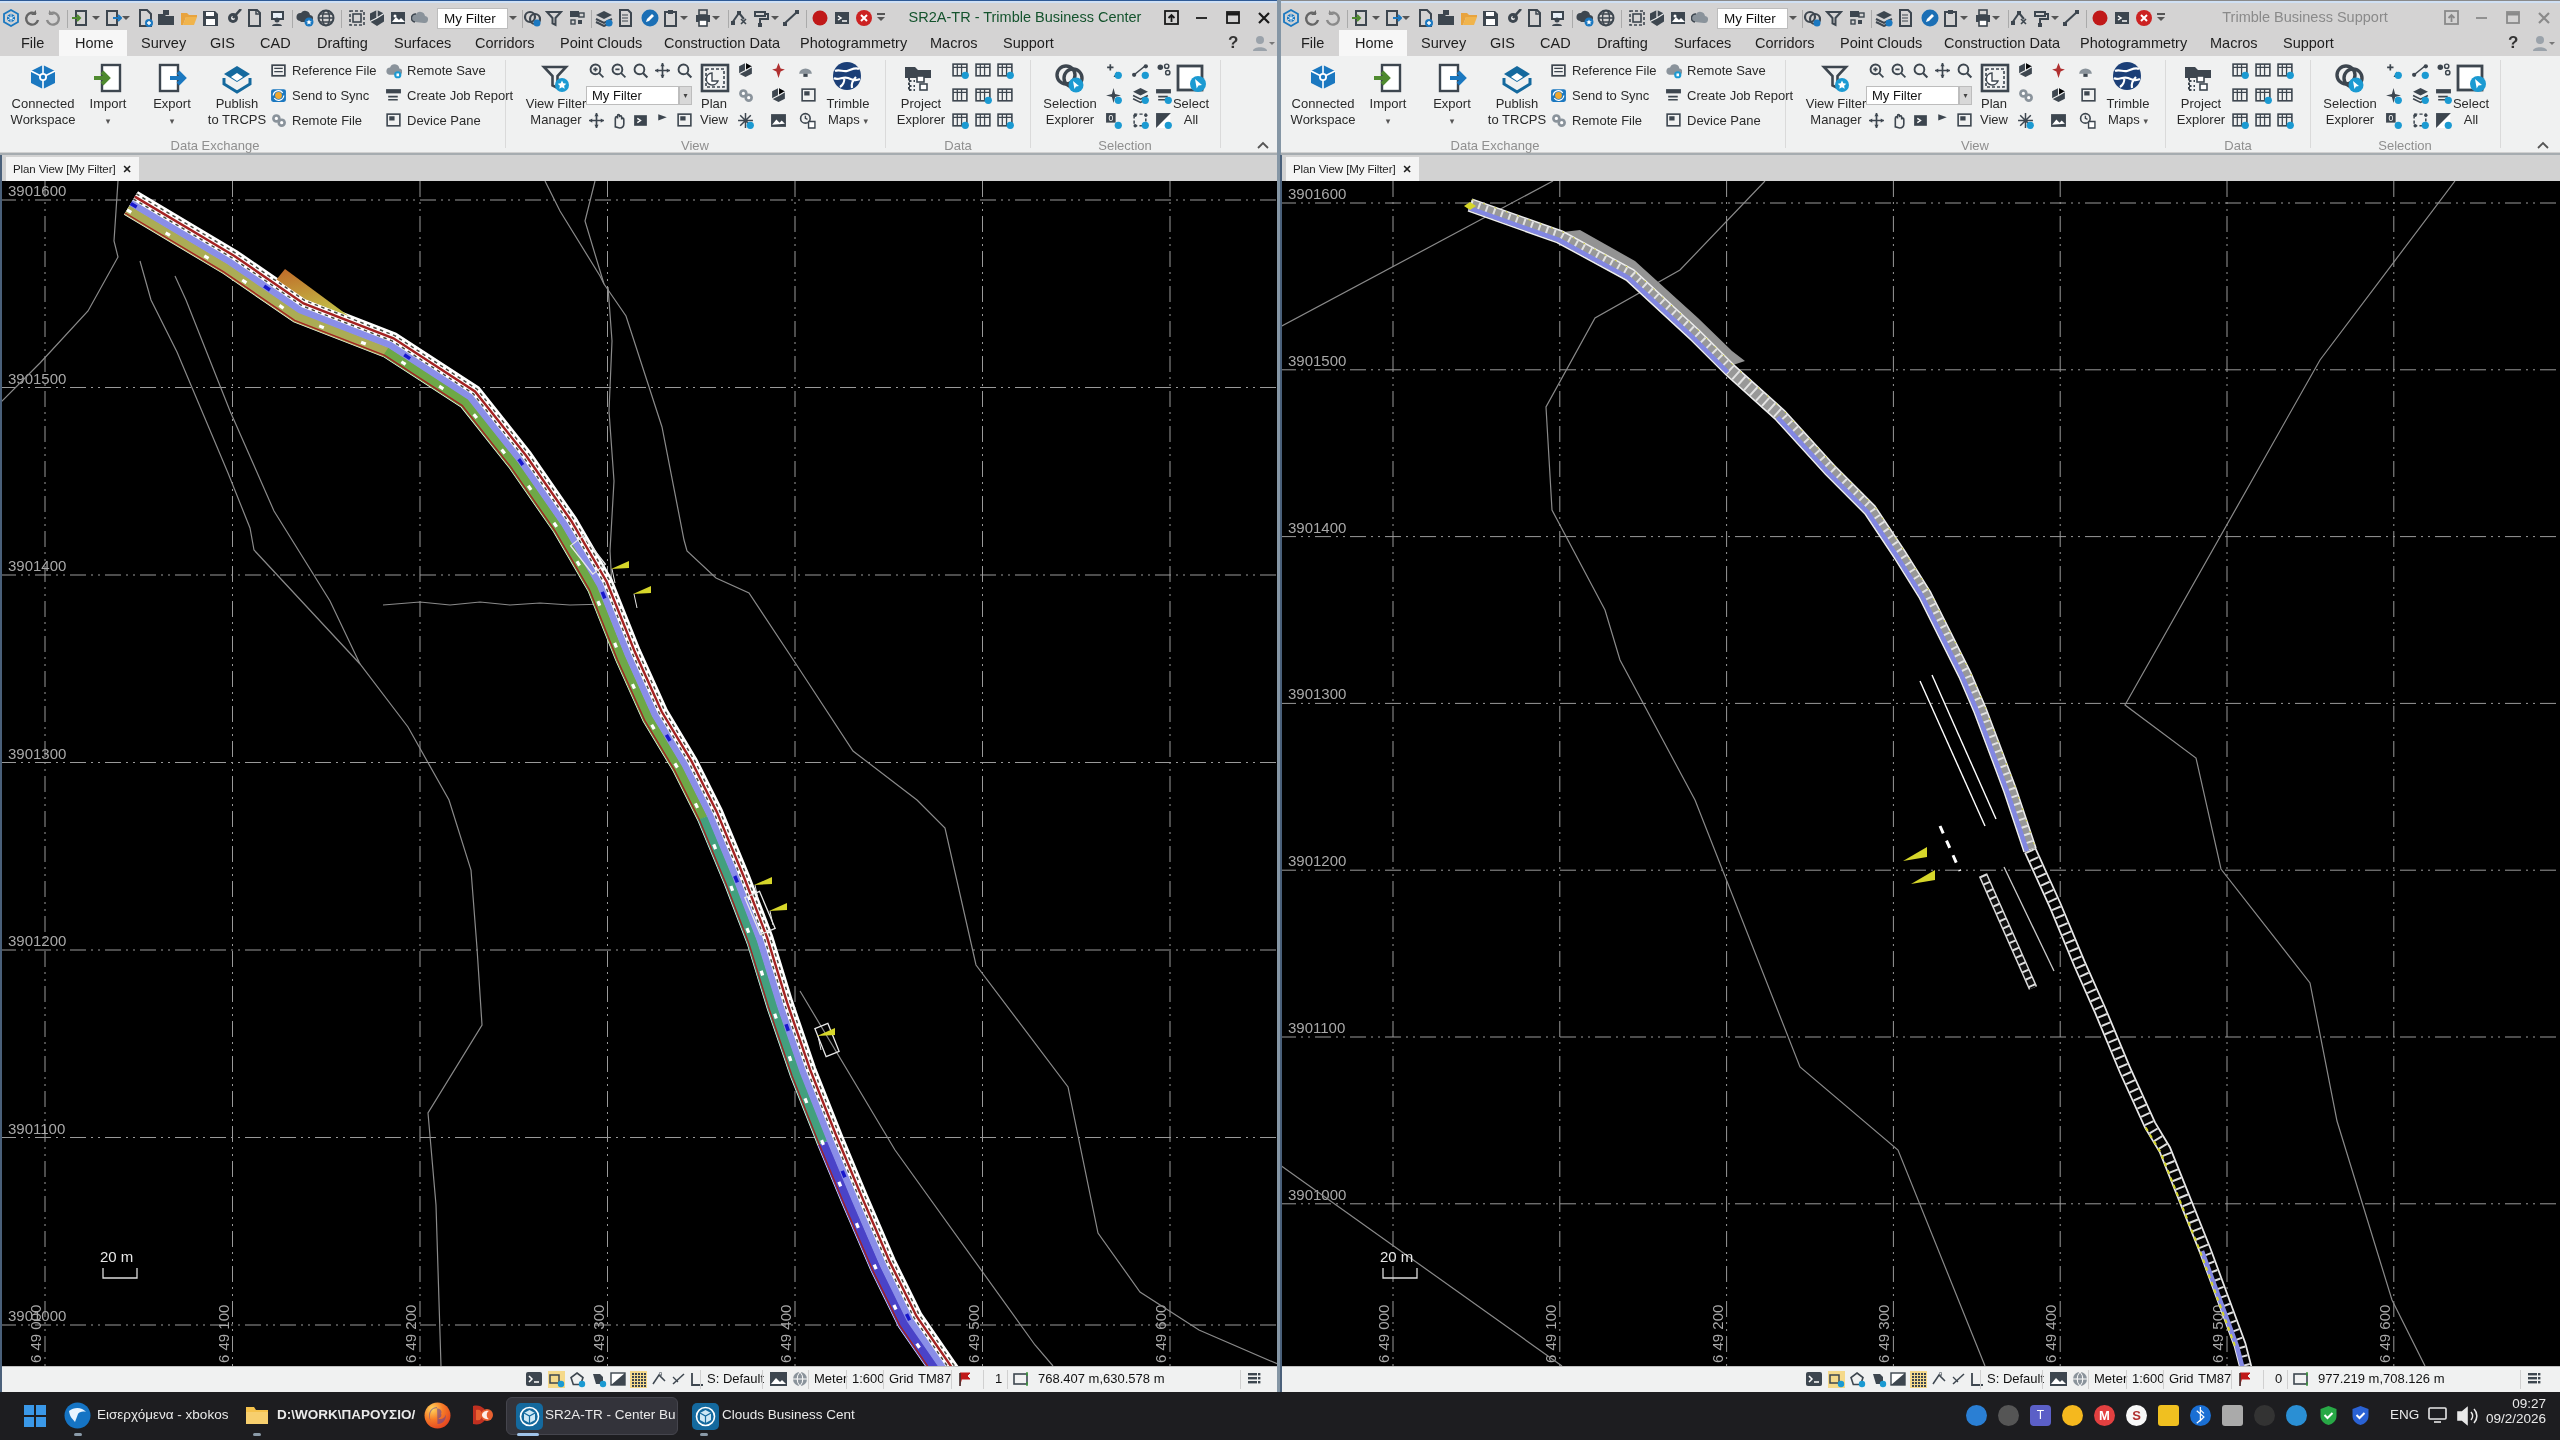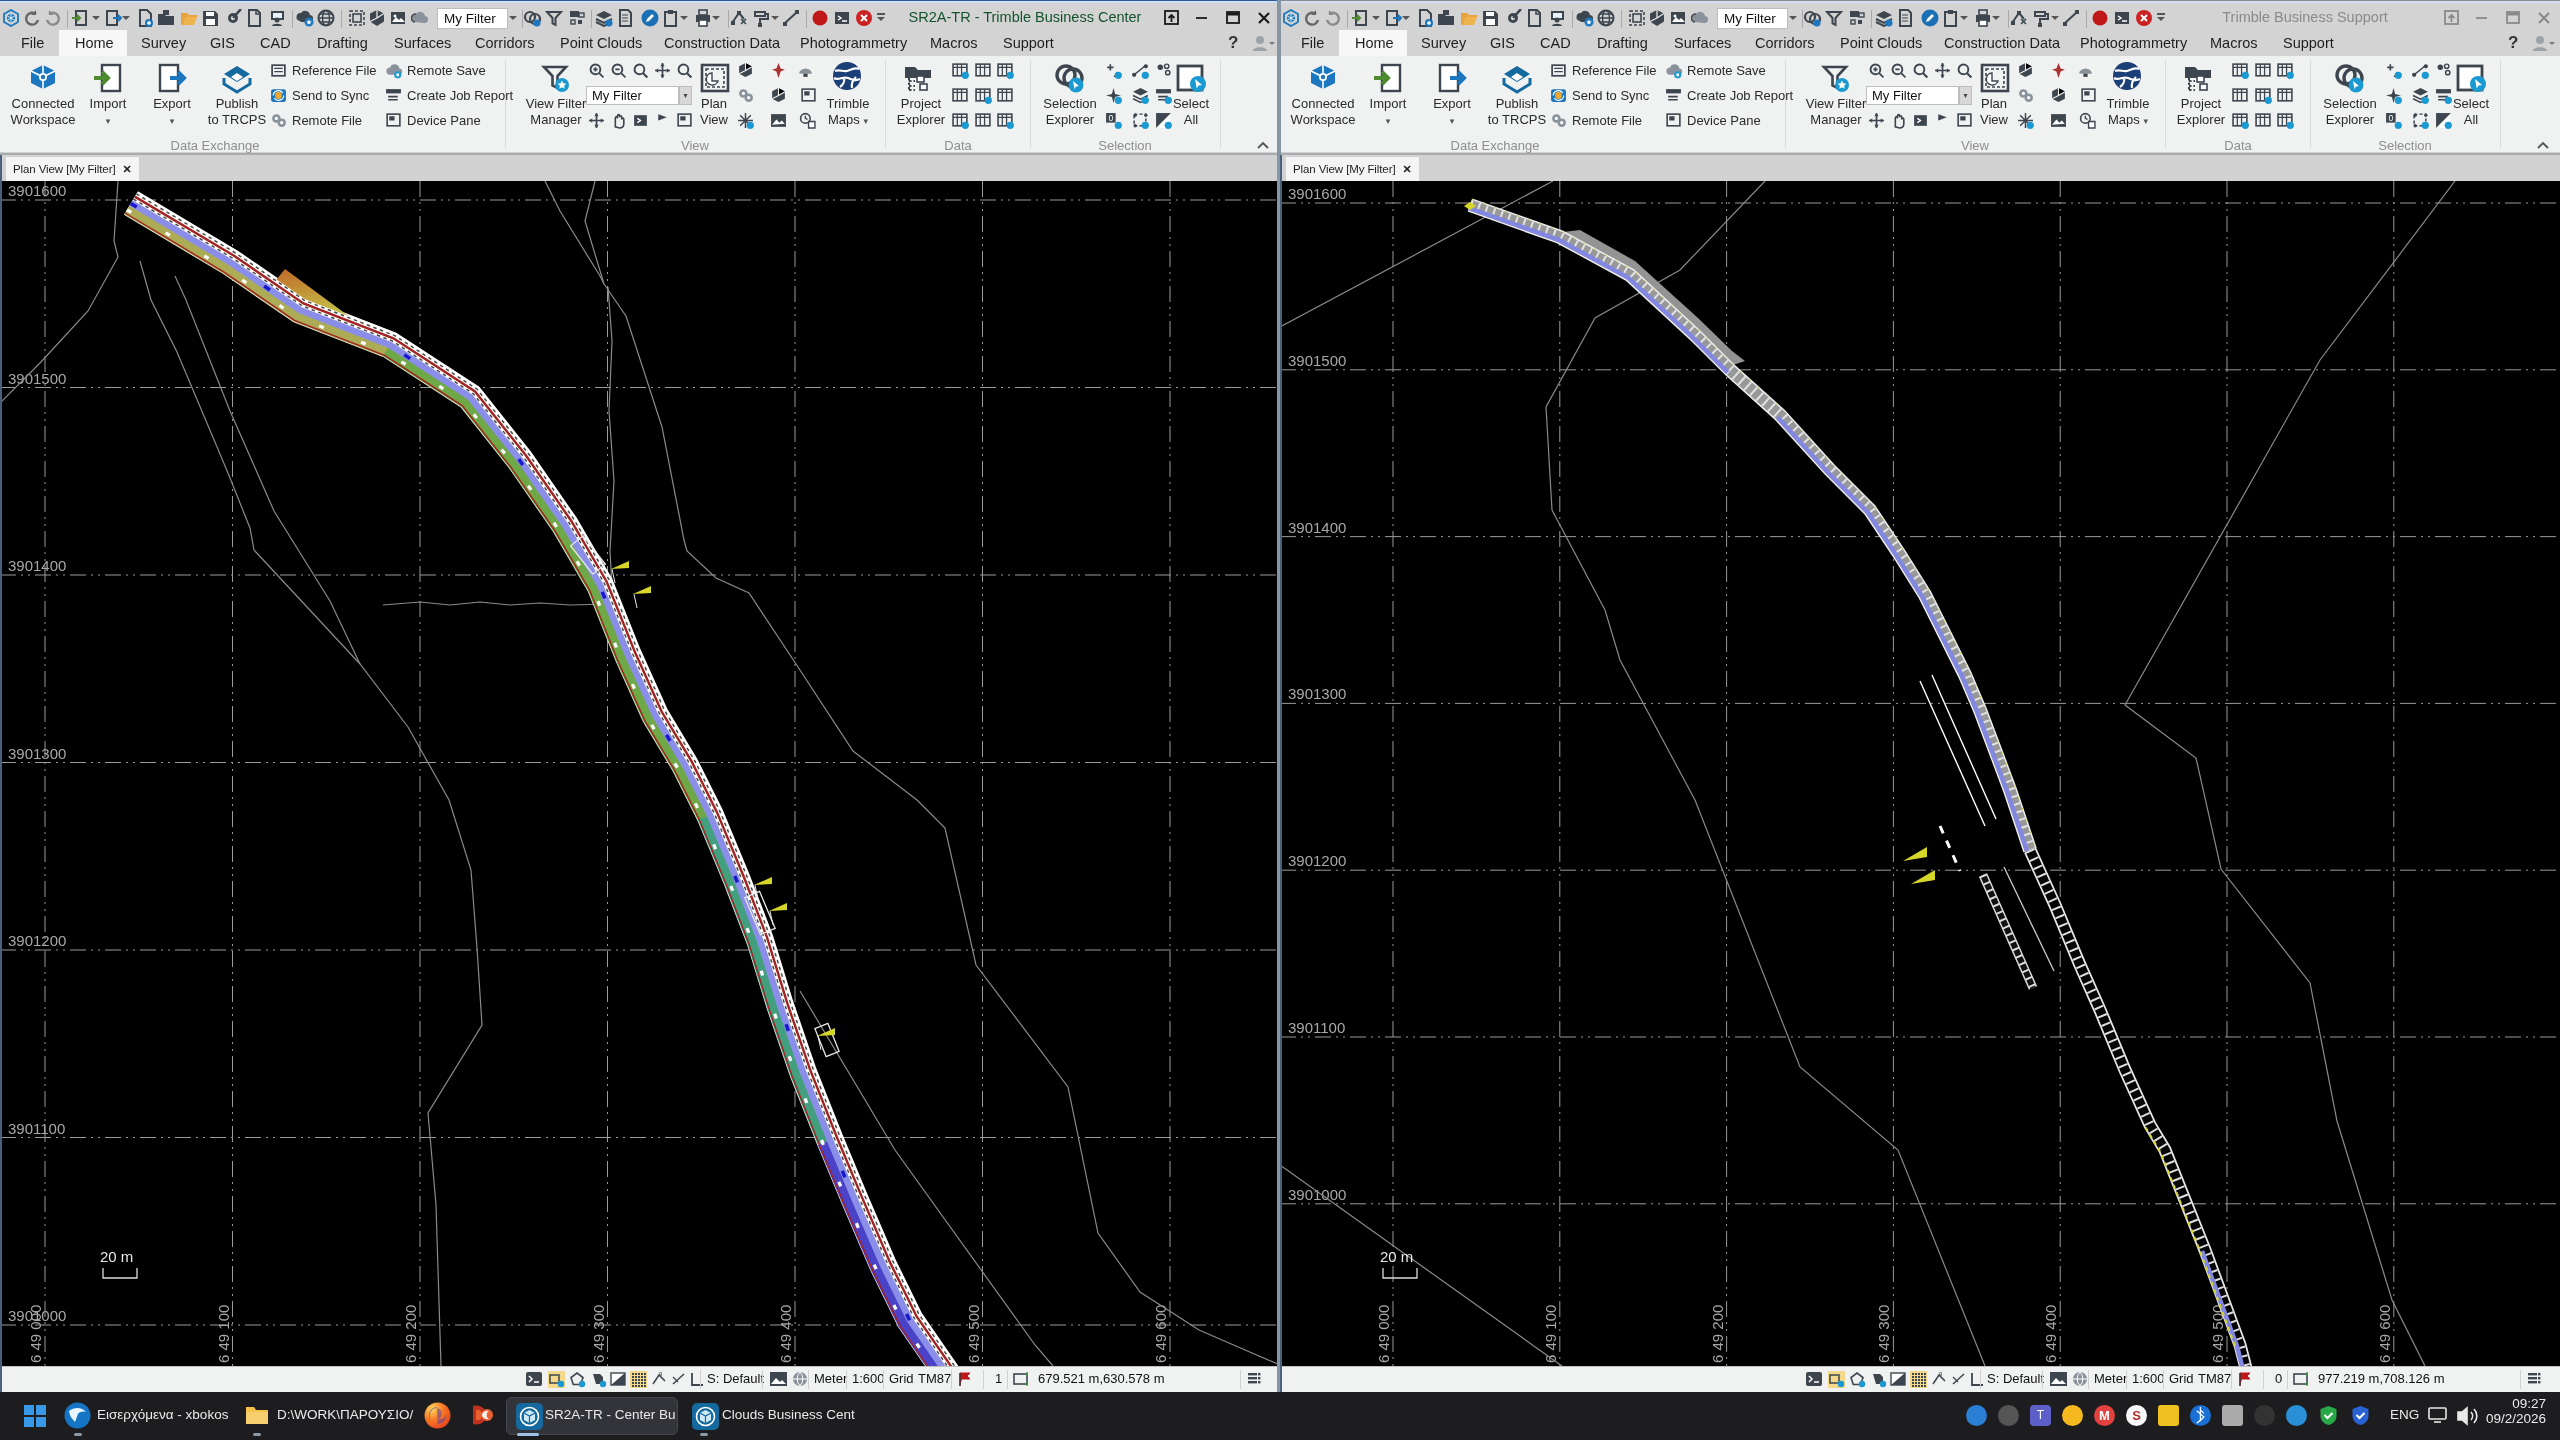--- a/index.html
+++ b/index.html
@@ -688,21 +688,21 @@
 <div class="st" style="left:918px;">TM87</div>
 <svg class="sticon" style="left:957px;" width="17" height="17" viewBox="0 0 17 17">
           <path d="M3 15V2h10l-3 3 3 3H5" fill="#c01818" stroke="#c01818"></path>
           <path d="M3 15V2" stroke="#333" stroke-width="1.4"></path>
         </svg>
 <div class="st" style="left:995px;">1</div>
 <svg class="sticon" style="left:1013px;" width="17" height="17" viewBox="0 0 17 17">
           <rect x="1" y="3" width="13" height="10" fill="none" stroke="#3d464f" stroke-width="1.6"></rect>
           <path d="M14 1v4m0 6v4" stroke="#3a9a3a" stroke-width="1.4"></path>
         </svg>
-<div class="st" style="left:1038px;">679.521 m,630.578 m</div>
+<div class="st" style="left:1038px;">768.407 m,630.578 m</div>
 <svg class="sticon" style="left:1246px;" width="17" height="17" viewBox="0 0 17 17">
           <g fill="#3d464f">
             <rect x="2" y="2" width="9" height="2.4"></rect>
             <rect x="2" y="6" width="9" height="2.4"></rect>
             <rect x="2" y="10" width="9" height="2.4"></rect>
             <rect x="12" y="2" width="2.4" height="2.4"></rect>
             <rect x="12" y="6" width="2.4" height="2.4"></rect>
             <rect x="12" y="10" width="2.4" height="2.4"></rect>
           </g>
         </svg>
@@ -1405,21 +1405,21 @@
         <path d="M5 9c5-4 13-4 17 1-4-1-6 0-8 2l-3 8c-2-3-5-4-6-11z" fill="#e8f4ff"></path>
         <circle cx="16" cy="12" r="1.5" fill="#1574c4"></circle>
       </svg>
 <div style="position:absolute;left:74px;top:41px;width:8px;height:3px;border-radius:2px;background:#8a9aa8;"></div>
 <div class="tbtext" style="left:97px;">Εισερχόμενα - xbokos</div>
 <svg style="position:absolute;left:245px;top:12px;" width="24" height="22" viewBox="0 0 24 22">
         <path d="M1 3h8l2 3h12v14H1z" fill="#f5c24c"></path>
         <path d="M1 8h22v12H1z" fill="#f7cf6e"></path>
       </svg>
 <div style="position:absolute;left:253px;top:41px;width:8px;height:3px;border-radius:2px;background:#8a9aa8;"></div>
-<div class="tbtext" style="left:277px;">D:\WORK\ΠΑΡΟΥΣΙΟ/</div>
+<div class="tbtext" style="left:277px;font-weight:bold;">D:\WORK\ΠΑΡΟΥΣΙΟ/</div>
 <svg style="position:absolute;left:424px;top:10px;" width="27" height="27" viewBox="0 0 27 27">
         <defs>
           <radialGradient id="ffg" cx="0.3" cy="0.25" r="0.9">
             <stop offset="0" stop-color="#ffd75e"></stop>
             <stop offset="0.45" stop-color="#f77c28"></stop>
             <stop offset="1" stop-color="#e0381f"></stop>
           </radialGradient>
         </defs>
         <circle cx="13.5" cy="13.5" r="13" fill="url(#ffg)"></circle>
         <path d="M13 5c-5 0-8 4-8 8.5 0 2 .6 3.6 1.5 5C5 14 6 7.5 11 6.5c3-.6 5 .5 6 2 .8 1.3.6 2.5 0 3 1.5 2.5-1 5-3 5 3.5 1.5 7-.5 8-4 .3 4.5-2.5 9.5-8.5 9.5" fill="#5a3fa0" opacity="0.55"></path>

